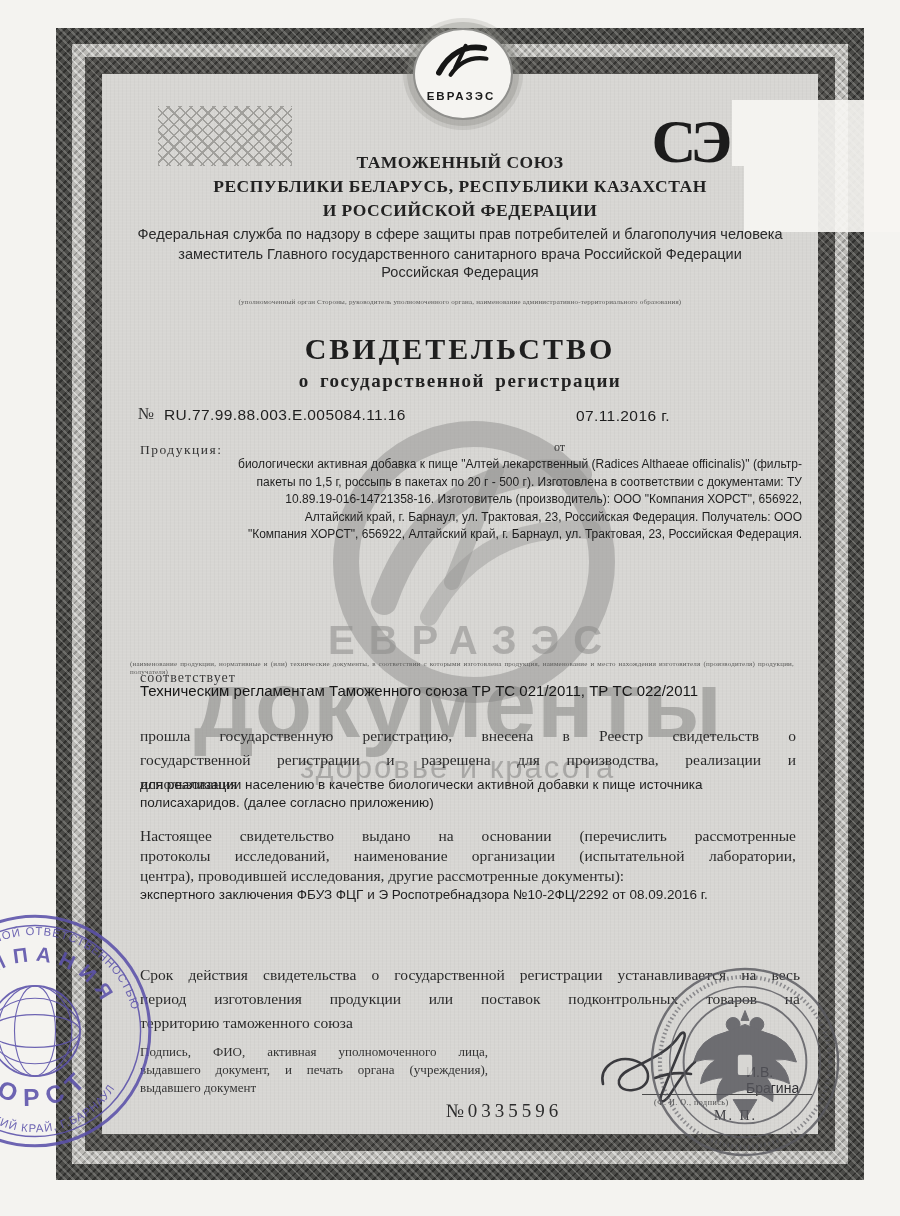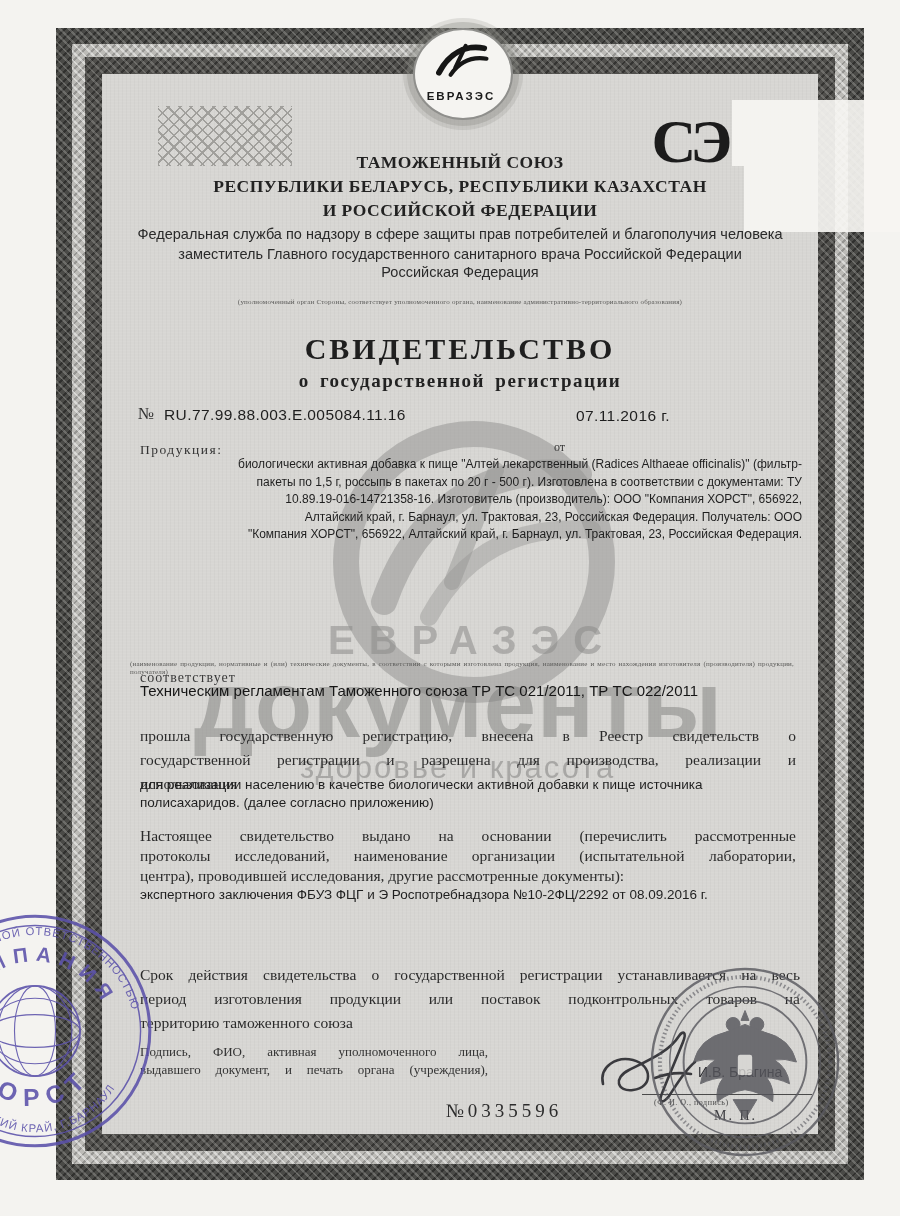--- a/index.html
+++ b/index.html
@@ -55,21 +55,21 @@
   
   .wm{z-index:1;pointer-events:none;}
   .wm-euras-text{font-family:"Liberation Sans",sans-serif;font-weight:bold;font-size:40px;
       letter-spacing:14px;color:rgba(138,138,136,.55);}
   .wm-brand{font-family:"Liberation Sans",sans-serif;font-weight:bold;font-size:94px;line-height:1;
       letter-spacing:1px;color:rgba(125,125,123,.50);}
   .wm-brand-sub{font-family:"Liberation Sans",sans-serif;font-size:31px;letter-spacing:2px;
       color:rgba(130,130,128,.55);}
   
   .sig-note{font-size:13px;line-height:18px;color:#333;width:348px;}
-  .signer{font-family:"Liberation Sans",sans-serif;font-size:14px;color:#2f2f33;}
+  .signer{font-family:"Liberation Sans",sans-serif;font-size:14px;color:#2f2f33;margin-left:48px;}
   .sigline{border-top:1.2px solid #4a4a4a;width:170px;height:0;}
   .sigcap{font-size:8px;color:#4a4a4a;letter-spacing:.5px;}
   .mp{font-size:14px;letter-spacing:2px;color:#3c3c40;}
   .docnum{font-size:19px;letter-spacing:4px;color:#2c2c2c;width:220px;text-align:center;}
   
   .badge{position:absolute;left:408px;top:28px;width:106px;height:92px;z-index:6;}
   .badge .disc{position:absolute;left:5px;top:0;width:96px;height:88px;border-radius:50%;
       background:#f5f4f1;border:2px solid #8f8f8c;
       box-shadow:0 0 0 6px rgba(140,140,136,.35),0 0 0 10px rgba(120,120,116,.18);}
   .badge .lbl{position:absolute;left:0;right:0;top:62px;text-align:center;
@@ -93,21 +93,21 @@
           <div class="patch p1"></div>
           <div class="patch p2"></div>
           <div class="se">СЭ</div>
 
           <div class="ctr h-union z2" style="top:78px">ТАМОЖЕННЫЙ СОЮЗ</div>
           <div class="ctr h-union z2" style="top:102px">РЕСПУБЛИКИ БЕЛАРУСЬ, РЕСПУБЛИКИ КАЗАХСТАН</div>
           <div class="ctr h-union z2" style="top:126px">И РОССИЙСКОЙ ФЕДЕРАЦИИ</div>
           <div class="ctr h-auth z2" style="top:152px">Федеральная служба по надзору в сфере защиты прав потребителей и благополучия человека</div>
           <div class="ctr h-auth z2" style="top:172px">заместитель Главного государственного санитарного врача Российской Федерации</div>
           <div class="ctr h-auth z2" style="top:190px">Российская Федерация</div>
-          <div class="ctr cap z2" style="top:224px">(уполномоченный орган Стороны, соответствует уполномоченного органа, наименование административно-территориального образования)</div>
+          <div class="ctr cap z2" style="top:224px">(уполномоченный орган Стороны, руководитель уполномоченного органа, наименование административно-территориального образования)</div>
 
           <div class="ctr title-main z2" style="top:258px">СВИДЕТЕЛЬСТВО</div>
           <div class="ctr title-sub z2" style="top:296px">о государственной регистрации</div>
 
           <div class="numlbl z2" style="left:36px;top:330px">№</div>
           <div class="sans numval z2" style="left:62px;top:332px">RU.77.99.88.003.Е.005084.11.16</div>
           <div class="datelbl z2" style="left:452px;top:330px">от</div>
           <div class="sans numval z2" style="left:474px;top:333px">07.11.2016 г.</div>
 
           <div class="prod-lbl z2" style="left:38px;top:368px">Продукция:</div>
@@ -153,20 +153,21 @@
 
           <div class="serif-par z2" style="left:38px;top:889px;width:660px;line-height:24px">
             <div class="jline">Срок действия свидетельства о государственной регистрации устанавливается на весь</div>
             <div class="jline">период  изготовления  продукции  или  поставок  подконтрольных  товаров  на</div>
             <div>территорию таможенного союза</div>
           </div>
 
           <div class="sig-note z2" style="left:38px;top:969px">
             <div class="jline">Подпись,  ФИО,  активная  уполномоченного  лица,</div>
             <div class="jline">выдавшего  документ,  и  печать  органа  (учреждения),</div>
+            <div>выдавшего документ</div>
           </div>
 
           <svg class="sig-svg" viewBox="0 0 118 88">
             <path d="M8 62 C4 44 22 34 38 38 C58 43 58 66 38 68 C22 70 18 56 34 48 C52 39 74 30 84 14 C88 8 92 10 88 20 C80 40 72 58 66 74 C64 80 68 82 74 74 C82 62 90 48 100 40 M60 56 C70 52 84 50 96 52" fill="none" stroke="#3a3a3e" stroke-width="2.6" stroke-linecap="round"></path>
           </svg>
           <div class="signer z2" style="left:596px;top:990px">И.В. Брагина</div>
           <div class="sigline z2" style="left:540px;top:1020px"></div>
           <div class="sigcap z2" style="left:552px;top:1024px">(Ф. И. О., подпись)</div>
           <div class="mp z2" style="left:612px;top:1034px">М. П.</div>
           <div class="docnum z2" style="left:292px;top:1026px">№0335596</div>

